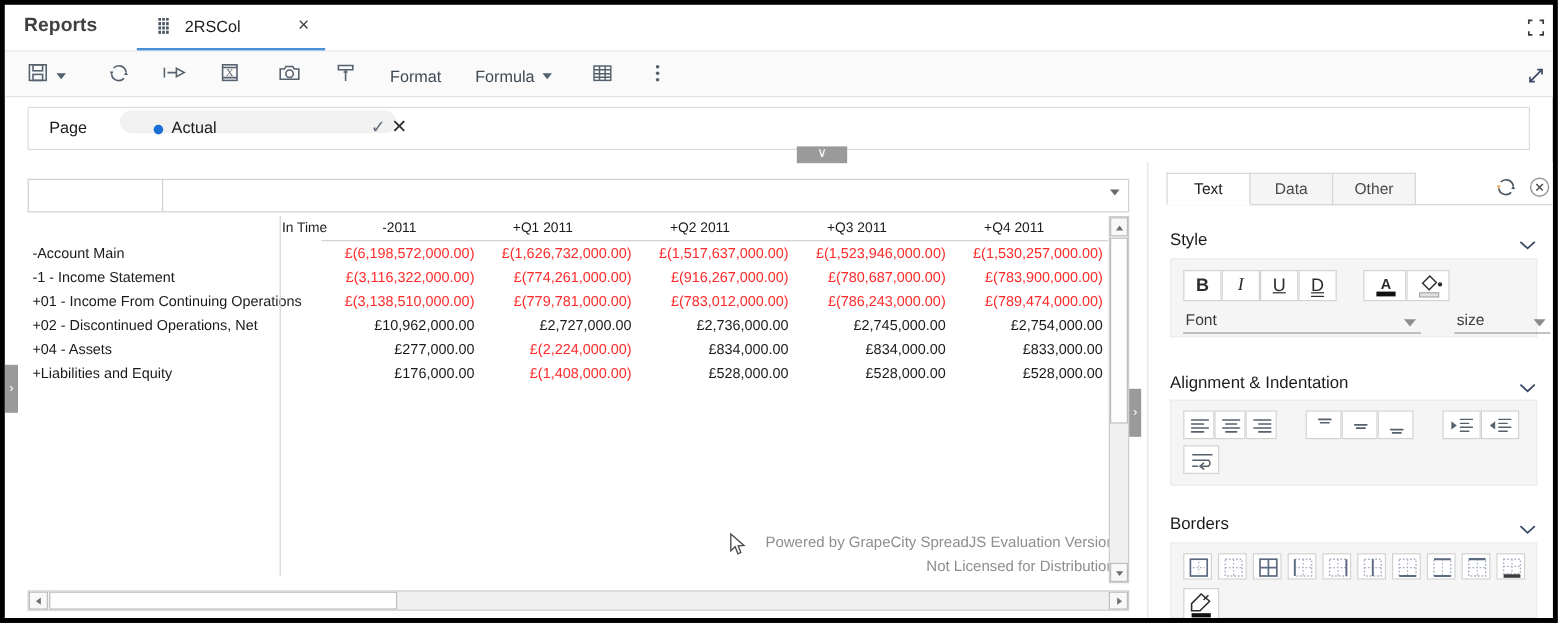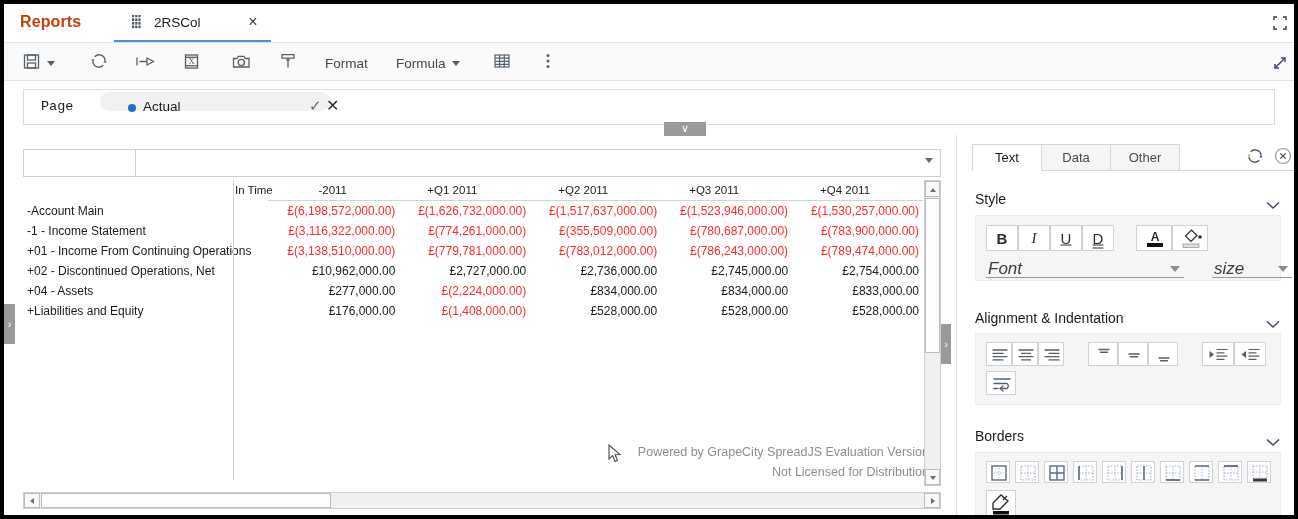--- a/index.html
+++ b/index.html
@@ -23,21 +23,21 @@
   
   .tabstrip {
     position: absolute; left: 0; top: 0;
     width: 1290px; height: 39px;
     background: #fff;
     border-bottom: 1px solid #e3e3e3;
     box-sizing: border-box;
   }
   .app-title {
     position: absolute; left: 16px; top: 9px;
-    font-size: 16px; font-weight: bold; color: #c2410c;
+    font-size: 16px; font-weight: bold; color: #404040;
     letter-spacing: .1px;
   }
   .doc-tab {
     position: absolute; left: 110px; top: 0;
     width: 157px; height: 38px;
     border-bottom: 2px solid #4a90d9;
     box-sizing: border-box;
   }
   .doc-tab-icon {
     position: absolute; left: 16px; top: 10px;
@@ -91,21 +91,21 @@
   
   .filterwrap {
     position: absolute; left: 19px; top: 85px;
     width: 1252px; height: 36px;
     background: #fff;
     border: 1px solid #dcdcdc;
     box-sizing: border-box;
   }
   .filter-label {
     position: absolute; left: 17px; top: 9px;
-    font-size: 13.5px; color: #1b1b1b; font-family: Liberation Mono, monospace;
+    font-size: 13.5px; color: #1b1b1b;
   }
   .filter-pill {
     position: absolute; left: 76px; top: 2px;
     width: 230px; height: 19px;
     background: #f1f1f1;
     border-radius: 16px;
   }
   .filter-dot {
     position: absolute; left: 28px; top: 12px;
     width: 8px; height: 8px; border-radius: 50%;
@@ -368,21 +368,21 @@
     text-align: center;
     font-size: 15px; color: #2c2c2c;
   }
   .font-select {
     position: absolute;
     border-bottom: 1px solid #9a9a9a;
     cursor: pointer;
   }
   .font-select .txt {
     position: absolute; left: 2px; top: 2px;
-    font-size: 17px; color: #3c3c3c; font-style: italic;
+    font-size: 13px; color: #3c3c3c;
   }
   .font-select .car {
     position: absolute; right: 4px; top: 9px;
     width: 0; height: 0;
     border-left: 5px solid transparent;
     border-right: 5px solid transparent;
     border-top: 6px solid #8d8d8d;
   }
   .mouse-cursor {
     position: absolute; left: 604px; top: 440px;
@@ -598,21 +598,21 @@
           <td class="num neg">£(6,198,572,000.00)</td>
           <td class="num neg">£(1,626,732,000.00)</td>
           <td class="num neg">£(1,517,637,000.00)</td>
           <td class="num neg">£(1,523,946,000.00)</td>
           <td class="num neg">£(1,530,257,000.00)</td>
         </tr>
         <tr>
           <td class="lbl">-1 - Income Statement</td>
           <td class="num neg">£(3,116,322,000.00)</td>
           <td class="num neg">£(774,261,000.00)</td>
-          <td class="num neg">£(355,509,000.00)</td>
+          <td class="num neg">£(916,267,000.00)</td>
           <td class="num neg">£(780,687,000.00)</td>
           <td class="num neg">£(783,900,000.00)</td>
         </tr>
         <tr>
           <td class="lbl">+01 - Income From Continuing Operations</td>
           <td class="num neg">£(3,138,510,000.00)</td>
           <td class="num neg">£(779,781,000.00)</td>
           <td class="num neg">£(783,012,000.00)</td>
           <td class="num neg">£(786,243,000.00)</td>
           <td class="num neg">£(789,474,000.00)</td>

